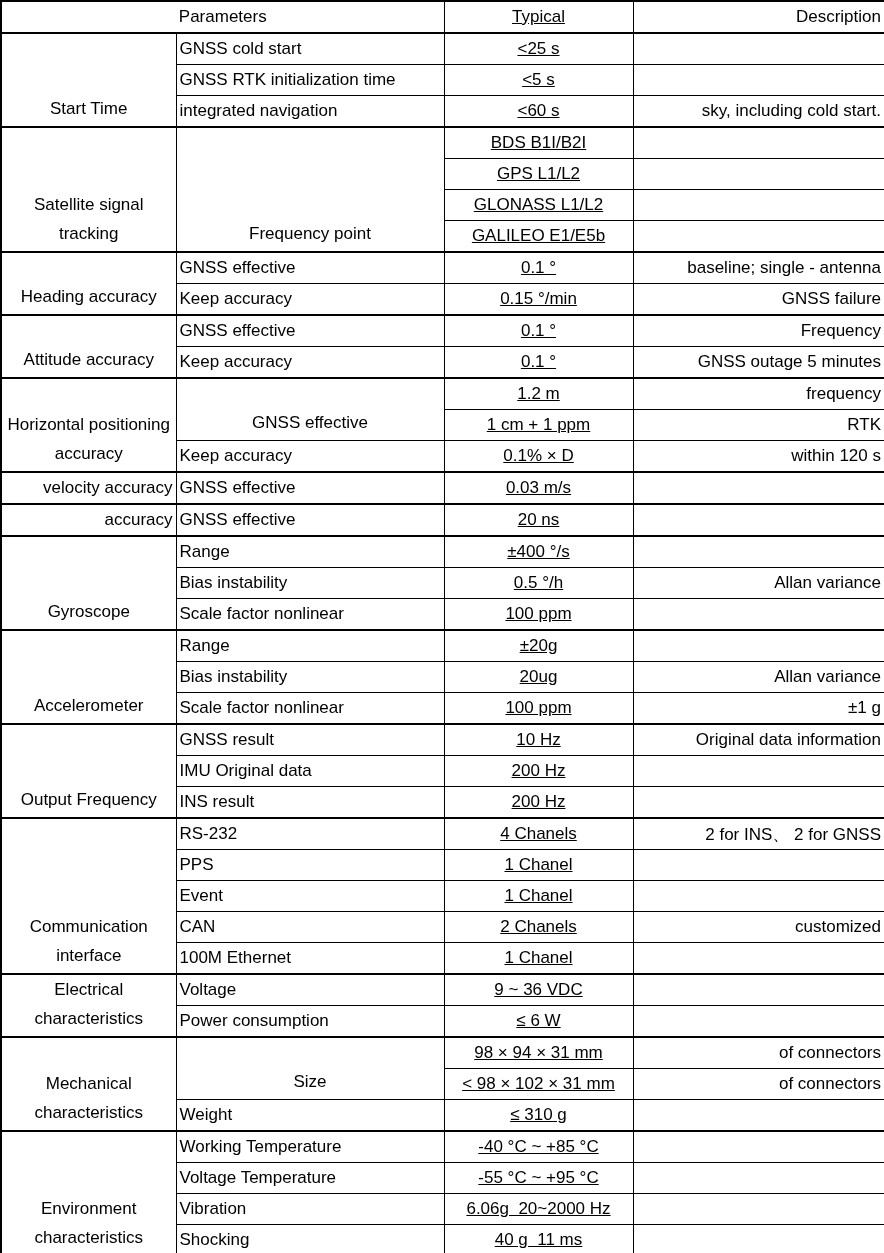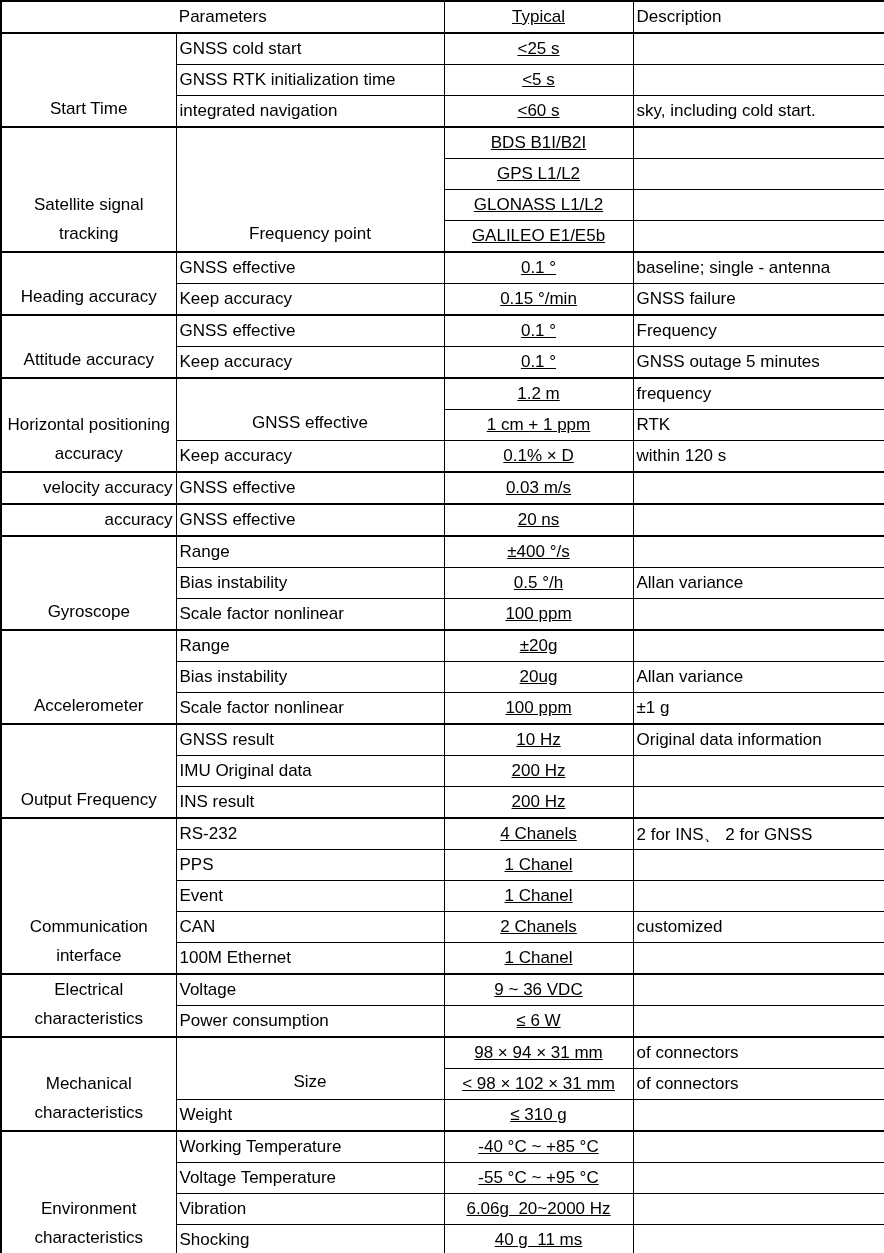--- a/index.html
+++ b/index.html
@@ -23,21 +23,21 @@
   tr{height:30px;}
   tr.hdr{height:31px;}
   tr.ge > td{border-bottom-width:2px;}
   td.gb{border-bottom-width:2px;margin-left:36px;}
   
   td.c1{text-align:center;}
   td.c1l{text-align:right;padding-left:39px;}
   td.c2{text-align:left;}
   td.c2m{text-align:center;}
   td.c3{text-align:center;white-space:pre;text-decoration:underline;}
-  td.c4{text-align:left;}
+  td.c4{text-align:right;}
   td.vb{vertical-align:bottom;padding-bottom:3px;line-height:29px;}
   td.hparams{text-align:center;margin-left:20px;}
 </style>
 </head>
 <body>
 
 <table class="spec">
   <colgroup>
     <col style="width:175px">
       <col style="width:268px">

